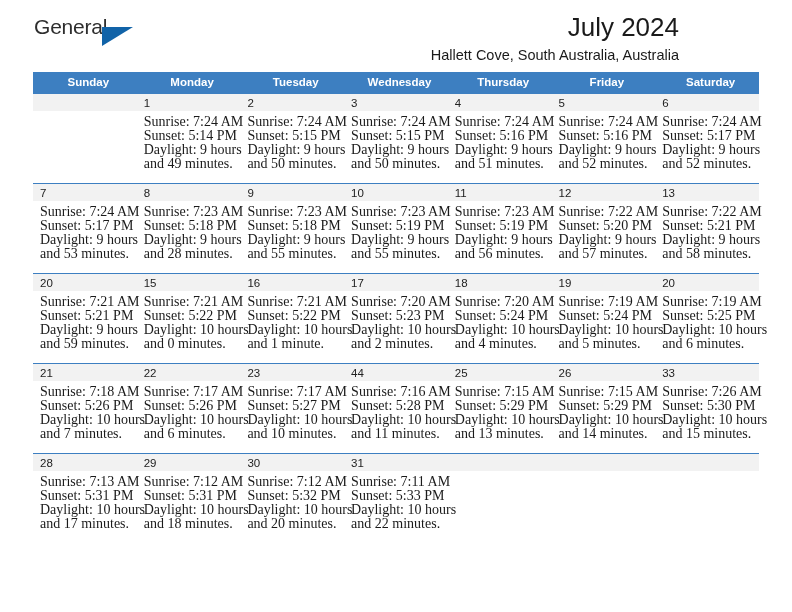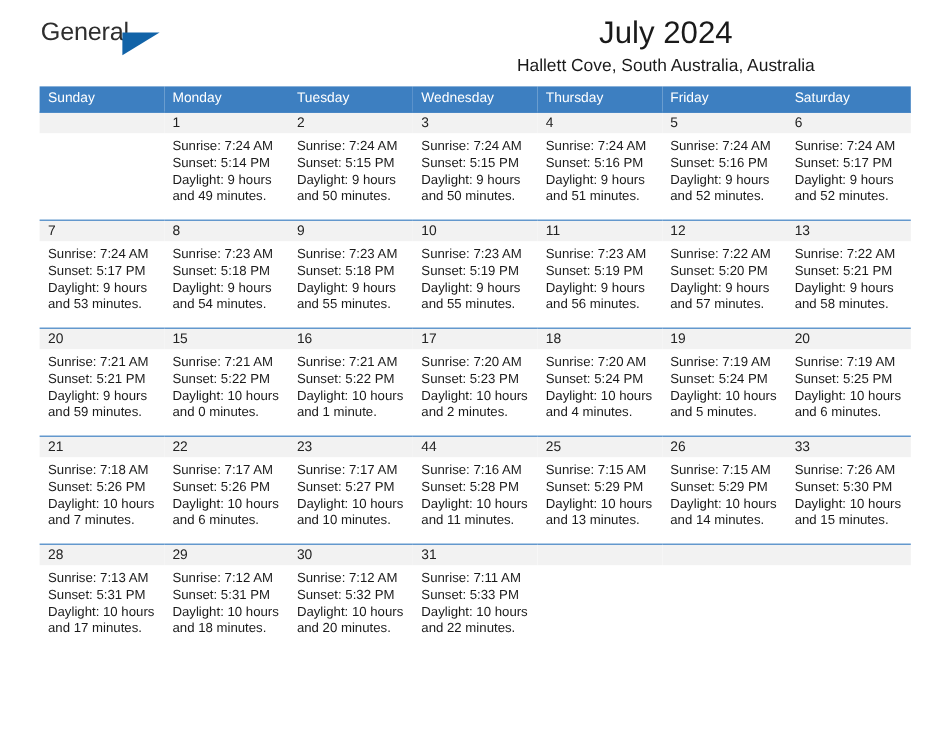--- a/index.html
+++ b/index.html
@@ -71,21 +71,20 @@
     top: 10px;
     text-align: right;
   }
 
   .month-title {
     font-size: 26px;
     font-weight: normal;
     color: #1a1a1a;
     line-height: 34px;
     letter-spacing: 0px;
-    text-align: center;
   }
 
   .location-title {
     font-size: 14.5px;
     font-weight: normal;
     color: #1a1a1a;
     line-height: 22px;
     margin-top: 0;
   }
 
@@ -95,22 +94,22 @@
     border-collapse: collapse;
     table-layout: fixed;
   }
 
   .calendar col { width: 103.71px; }
 
   thead th {
     background: #3d7fc1;
     color: #ffffff;
     font-size: 11.5px;
-    font-weight: normal;
-    text-align: left;
+    font-weight: bold;
+    text-align: center;
     padding: 5px 0 5px 7px;
     height: 21px;
     line-height: 11px;
   }
 
   tbody td {
     vertical-align: top;
     padding: 0;
     border-top: 1.5px solid #3d7fc1;
     height: 90px;
@@ -129,23 +128,24 @@
     color: #222222;
     line-height: 14px;
   }
 
   .daynum-bar.blank {
     background: #f2f2f2;
   }
 
   .cell-body {
     padding: 4px 5px 0 7px;
-    font-size: 11px;
+    font-size: 14px;
     line-height: 14.1px;
     color: #1a1a1a;
+    font-family: Liberation Serif, serif;
   }
 
   .cell-body div { white-space: nowrap; }
 </style>
 </head>
 <body>
 
 <div class="page">
 
   <div class="header">
@@ -252,21 +252,21 @@
               <div>Daylight: 9 hours</div>
               <div>and 53 minutes.</div>
             </div>
           </td>
           <td>
             <div class="daynum-bar">8</div>
             <div class="cell-body">
               <div>Sunrise: 7:23 AM</div>
               <div>Sunset: 5:18 PM</div>
               <div>Daylight: 9 hours</div>
-              <div>and 54 minutes.</div>
+              <div>and 28 minutes.</div>
             </div>
           </td>
           <td>
             <div class="daynum-bar">9</div>
             <div class="cell-body">
               <div>Sunrise: 7:23 AM</div>
               <div>Sunset: 5:18 PM</div>
               <div>Daylight: 9 hours</div>
               <div>and 55 minutes.</div>
             </div>

